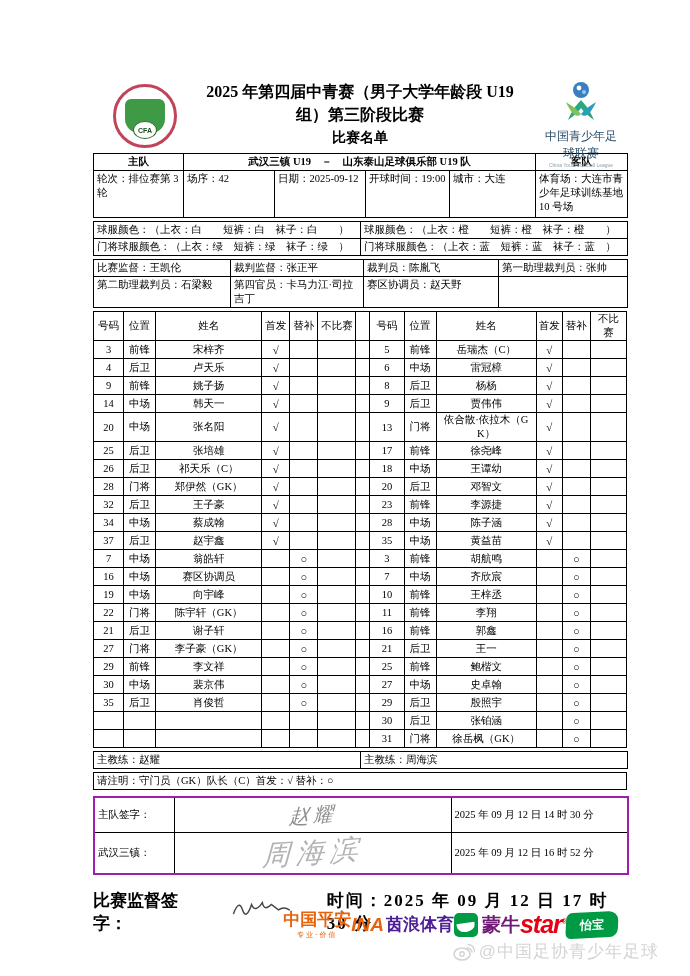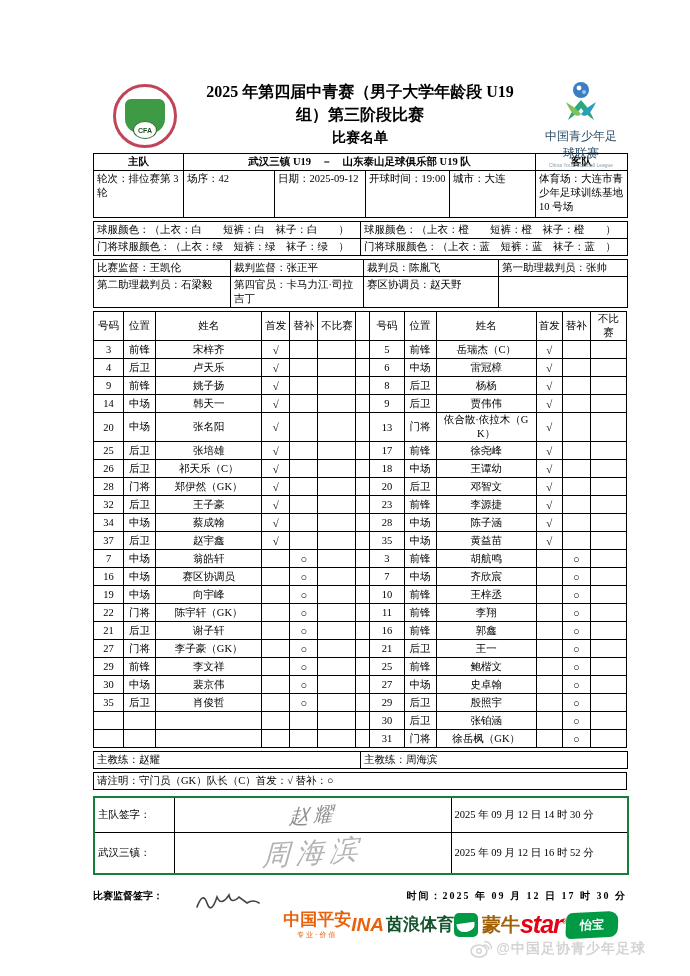--- a/index.html
+++ b/index.html
@@ -36,53 +36,53 @@
   
   .roster td{height:17px;vertical-align:middle;padding:0 2px;}
   .roster .c-spacer{border-left:1px solid #000;border-right:1px solid #000;}
   .roster .mark{text-align:center;font-size:11px;}
   .roster .nm{text-align:center;}
   .roster .no{text-align:center;}
   .roster .ps{text-align:center;}
 
   
   .sigtbl td{height:32px;vertical-align:middle;}
-  .sigtbl{border:2px solid #15803d;}
+  .sigtbl{border:2px solid #a21caf;}
   .sig-hand{display:inline-block;transform:rotate(-4deg) skewX(-6deg);
     font-style:italic;color:#9a9a9a;letter-spacing:4px;}
   .sig-home{font-size:20px;color:#8f8f8f;}
   .sig-away{font-size:28px;color:#b3b3b3;letter-spacing:6px;}
 
-  .supline{display:flex;align-items:flex-start;margin-top:14px;font-size:10px;font-weight:bold;gap:28px;}
+  .supline{display:flex;align-items:center;margin-top:14px;font-size:17px;font-weight:bold;gap:28px;}
   .supline .squig{margin:0 6px 6px 2px;}
   .supline .suptime{margin-left:auto;letter-spacing:2px;}
 
   
   .sponsors{position:absolute;left:70px;top:893px;width:548px;display:flex;
     align-items:center;justify-content:flex-end;font-family:"Liberation Sans",sans-serif;margin-top:18px;}
   .sp-pingan{text-align:center;line-height:1;}
   .sp-pingan .t1{font-size:17px;font-weight:bold;color:#e8610c;}
   .sp-pingan .t2{font-size:7px;color:#e8610c;letter-spacing:2px;margin-top:3px;}
   .sp-ina{display:flex;align-items:center;line-height:1;}
   .sp-ina .pre{font-size:19px;font-weight:900;font-style:italic;color:#e8610c;margin-right:2px;}
-  .sp-ina .nm{font-size:17px;font-weight:900;color:#14532d;}
+  .sp-ina .nm{font-size:17px;font-weight:900;color:#4c1d95;}
   .sp-mn{display:flex;align-items:center;}
   .sp-mn .sq{width:24px;height:24px;background:#009a44;border-radius:5px;margin-right:4px;position:relative;}
   .sp-mn .sq:after{content:"";position:absolute;left:3px;top:10px;width:18px;height:9px;
     background:#fff;border-radius:0 0 12px 12px / 0 0 9px 9px;transform:rotate(-8deg);}
-  .sp-mn .nm{font-size:19px;font-weight:900;color:#a16207;font-family:"Liberation Serif",serif;}
+  .sp-mn .nm{font-size:19px;font-weight:900;color:#701a75;font-family:"Liberation Serif",serif;}
   .sp-star{font-size:25px;font-weight:900;font-style:italic;color:#e60012;letter-spacing:-1px;line-height:1;}
   .sp-star sup{font-size:7px;}
   .sp-cb{width:52px;height:26px;background:#009a44;border-radius:6px 10px 8px 6px;
     transform:skewX(-6deg) rotate(-3deg);display:flex;align-items:center;justify-content:center;
     color:#fff;font-size:12px;font-weight:bold;}
 
   
-  .watermark{position:absolute;right:44px;top:940px;display:flex;align-items:center;
-    color:#d4d4d4;font-size:14px;font-weight:bold;letter-spacing:1px;
+  .watermark{position:absolute;right:31px;top:940px;display:flex;align-items:center;
+    color:#d4d4d4;font-size:17px;font-weight:normal;letter-spacing:1px;
     font-family:"Liberation Sans",sans-serif;}
   .watermark svg{margin-right:4px;}
 </style>
 </head>
 <body>
 
 <div class="content">
 
   <div class="hdr">
     <div class="logo-left">

